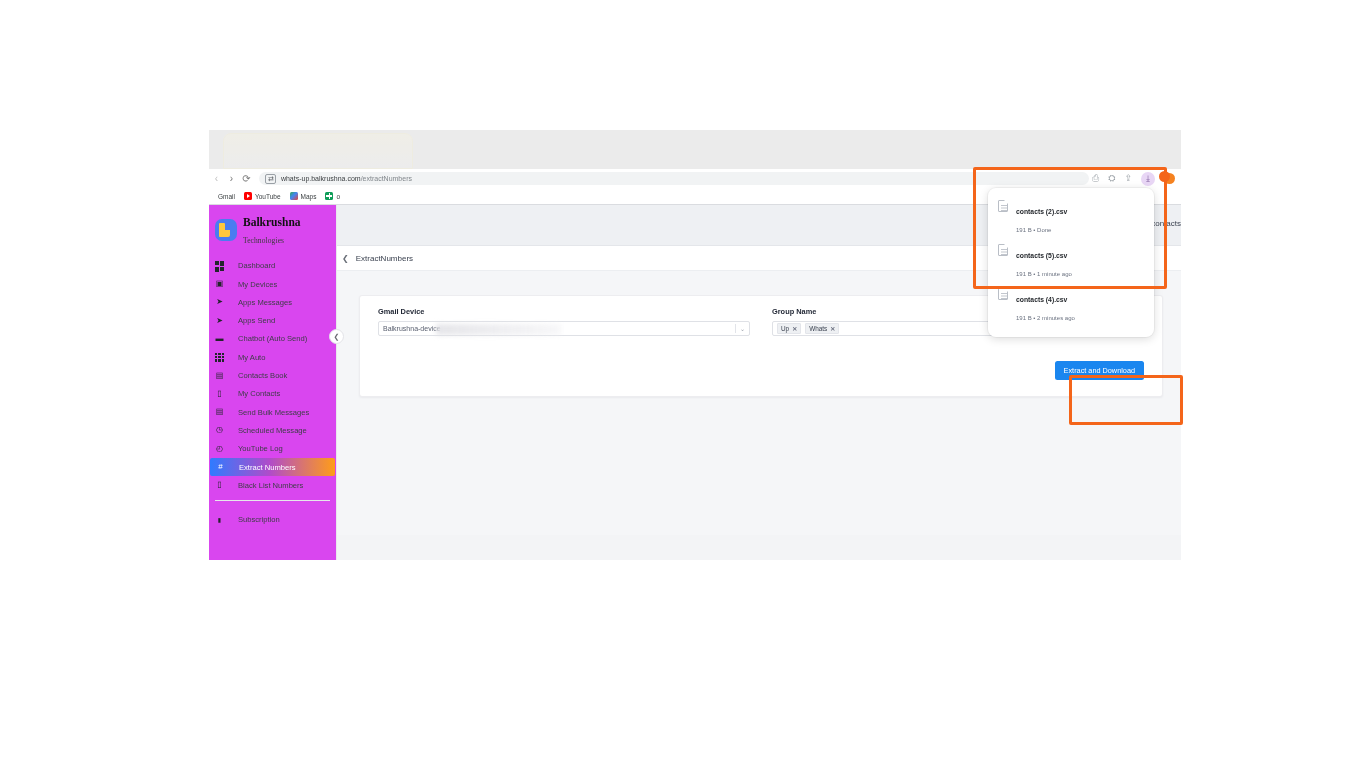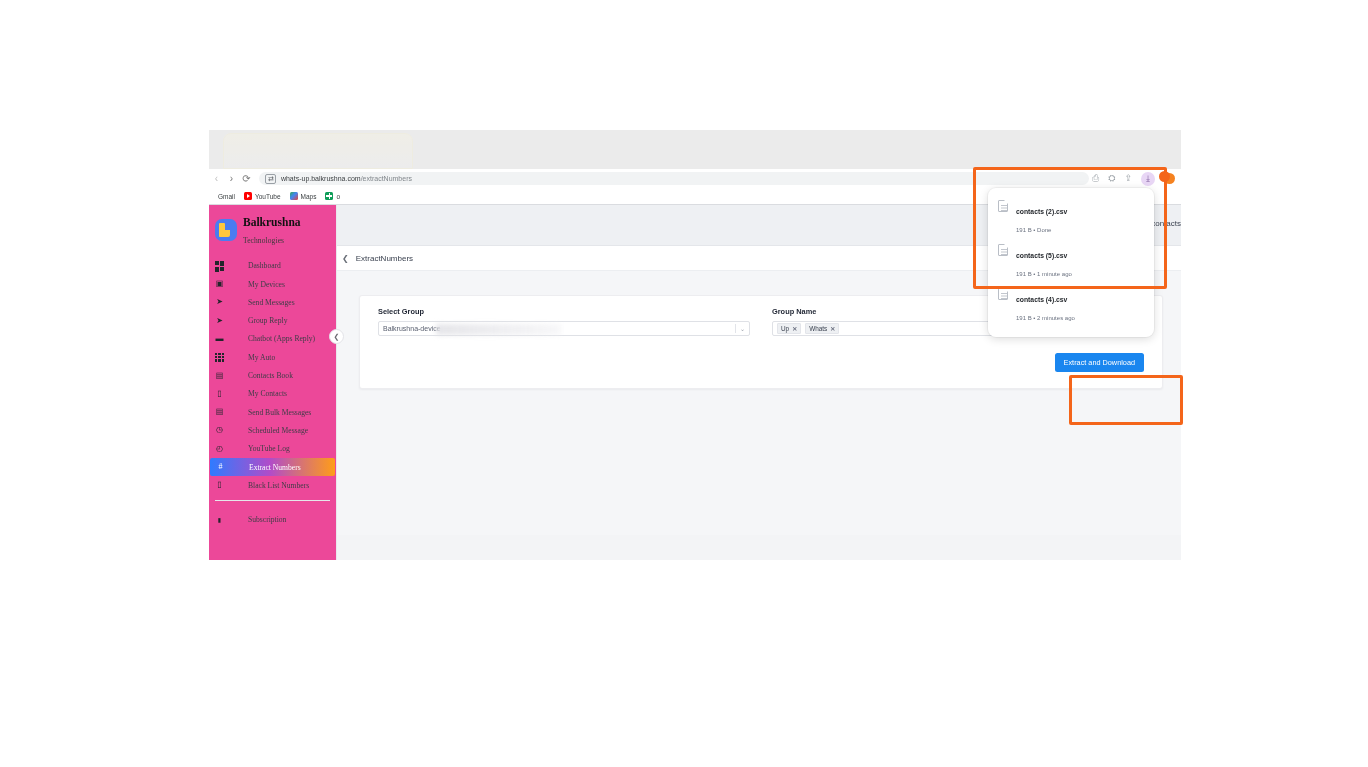--- a/index.html
+++ b/index.html
@@ -95,21 +95,21 @@
 
   
   .viewport {
     position: absolute; left: 0; top: 75px; width: 100%; height: 355px;
     background: #f5f6f8;
   }
 
   
   .sidebar {
     position: absolute; left: 0; top: 0; width: 128px; height: 100%;
-    background: #ec4899;
+    background: #d946ef;
     border-right: 1px solid #e8e8ec;
   }
   .brand {
     display: flex; align-items: center; gap: 6px;
     padding: 8px 6px 10px 6px;
   }
   .brand-mark {
     width: 22px; height: 22px; border-radius: 7px;
     background: #4a7cf0; position: relative; flex: none;
   }
@@ -134,23 +134,23 @@
   .collapse-btn {
     position: absolute; left: 120px; top: 124px;
     width: 15px; height: 15px; border-radius: 50%;
     background: #ffffff; border: 1px solid #e3e3e8;
     display: flex; align-items: center; justify-content: center;
     color: #6b6b73; font-size: 7px; z-index: 5;
   }
 
   .navlist { padding: 0; }
   .navitem {
-    display: flex; align-items: center; gap: 24px;
+    display: flex; align-items: center; gap: 14px;
     height: 18.3px; padding: 0 6px; color: #3d3d46;
-    font-size: 7.6px; white-space: nowrap; font-family: Liberation Serif, serif;
+    font-size: 7.6px; white-space: nowrap;
   }
   .navitem .ni-icon {
     width: 9px; height: 9px; flex: none;
     display: flex; align-items: center; justify-content: center;
     color: #22252b; font-size: 8px; line-height: 1;
   }
   .navitem.active {
     background: linear-gradient(90deg,#2f7bff 0%, #b14cc9 48%, #ff9d18 100%);
     color: #ffffff; border-radius: 2px; margin: 0 1px;
   }
@@ -226,21 +226,21 @@
   .chev { font-size: 6px; color: #9aa0ab; }
 
   .tags { display: flex; align-items: center; gap: 4px; }
   .tag {
     background: #eef0f3; border: 1px solid #e3e5ea; border-radius: 1px;
     font-size: 6.4px; color: #3b4250;
     padding: 1px 3px; display: flex; align-items: center; gap: 3px;
   }
   .tag .tx { font-size: 6px; color: #6b7080; font-weight: 700; }
 
-  .btnrow { display: flex; justify-content: flex-end; margin-top: 17px; }
+  .btnrow { display: flex; justify-content: flex-end; margin-top: 25px; }
   .primary-btn {
     background: #1a86ef; color: #ffffff;
     font-size: 7.3px; border: none; border-radius: 2.5px;
     padding: 5px 9px; white-space: nowrap;
   }
 
   .caption {
     text-align: center; margin-top: 41px;
     font-size: 10.5px; color: #f79a58; font-weight: 600;
     letter-spacing: .1px;
@@ -385,29 +385,29 @@
                 </span>
               </span>
             <span>Dashboard</span>
           </div>
           <div class="navitem">
             <span class="ni-icon">▣</span>
             <span>My Devices</span>
           </div>
           <div class="navitem">
             <span class="ni-icon">➤</span>
-            <span>Send Messages</span>
+            <span>Apps Messages</span>
           </div>
           <div class="navitem">
             <span class="ni-icon">➤</span>
-            <span>Group Reply</span>
+            <span>Apps Send</span>
           </div>
           <div class="navitem">
             <span class="ni-icon">▬</span>
-            <span>Chatbot (Apps Reply)</span>
+            <span>Chatbot (Auto Send)</span>
           </div>
           <div class="navitem">
             <span class="ni-icon">
                 <span class="g-apps">
                   <i></i>
                   <i></i>
                   <i></i>
                   <i></i>
                   <i></i>
                   <i></i>
@@ -465,21 +465,21 @@
         <div class="crumbbar">
           <span class="crumb-back">❮</span>
           <span class="crumb-text">ExtractNumbers</span>
         </div>
 
         <div class="panel-area">
           <div class="card">
             <div class="fieldrow">
 
               <div class="field">
-                <span class="flabel">Select Group</span>
+                <span class="flabel">Gmail Device</span>
                 <div class="selectbox">
                   <span class="sel-value">Balkrushna-device</span>
                   <span class="blurmask"></span>
                   <span class="sel-right">
                     <span class="sel-div"></span>
                     <span class="chev">⌄</span>
                   </span>
                 </div>
               </div>
 

